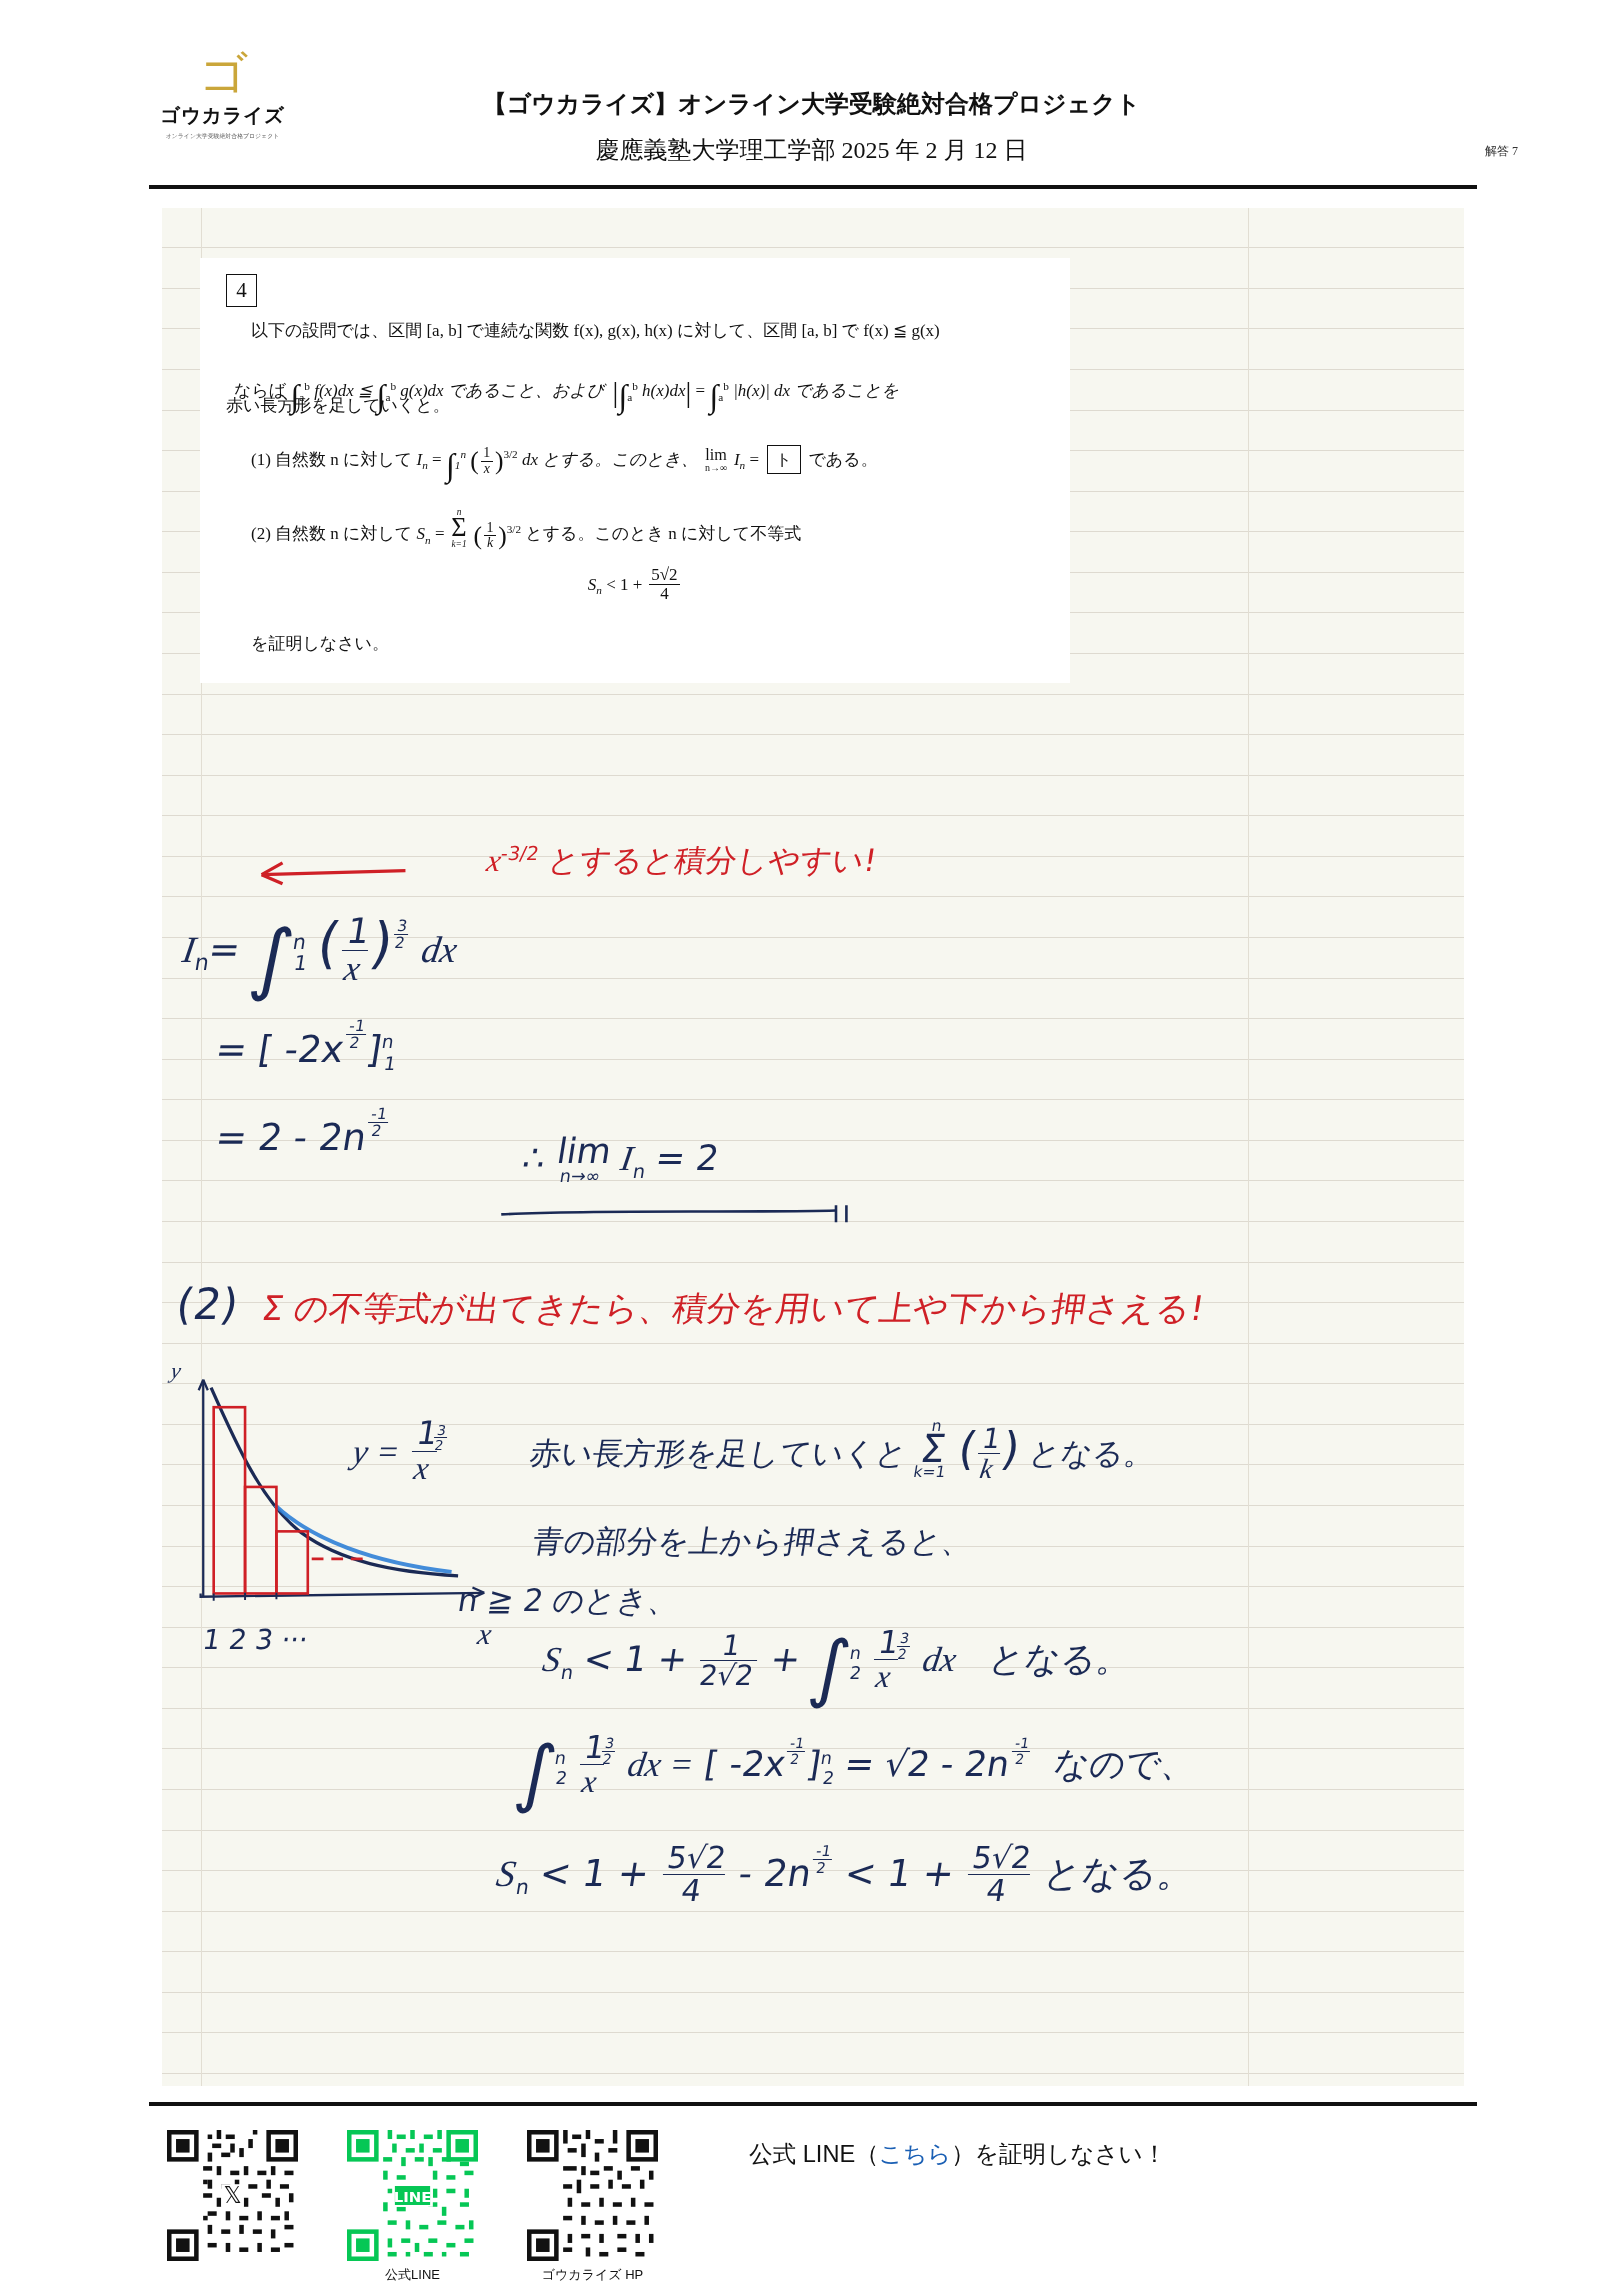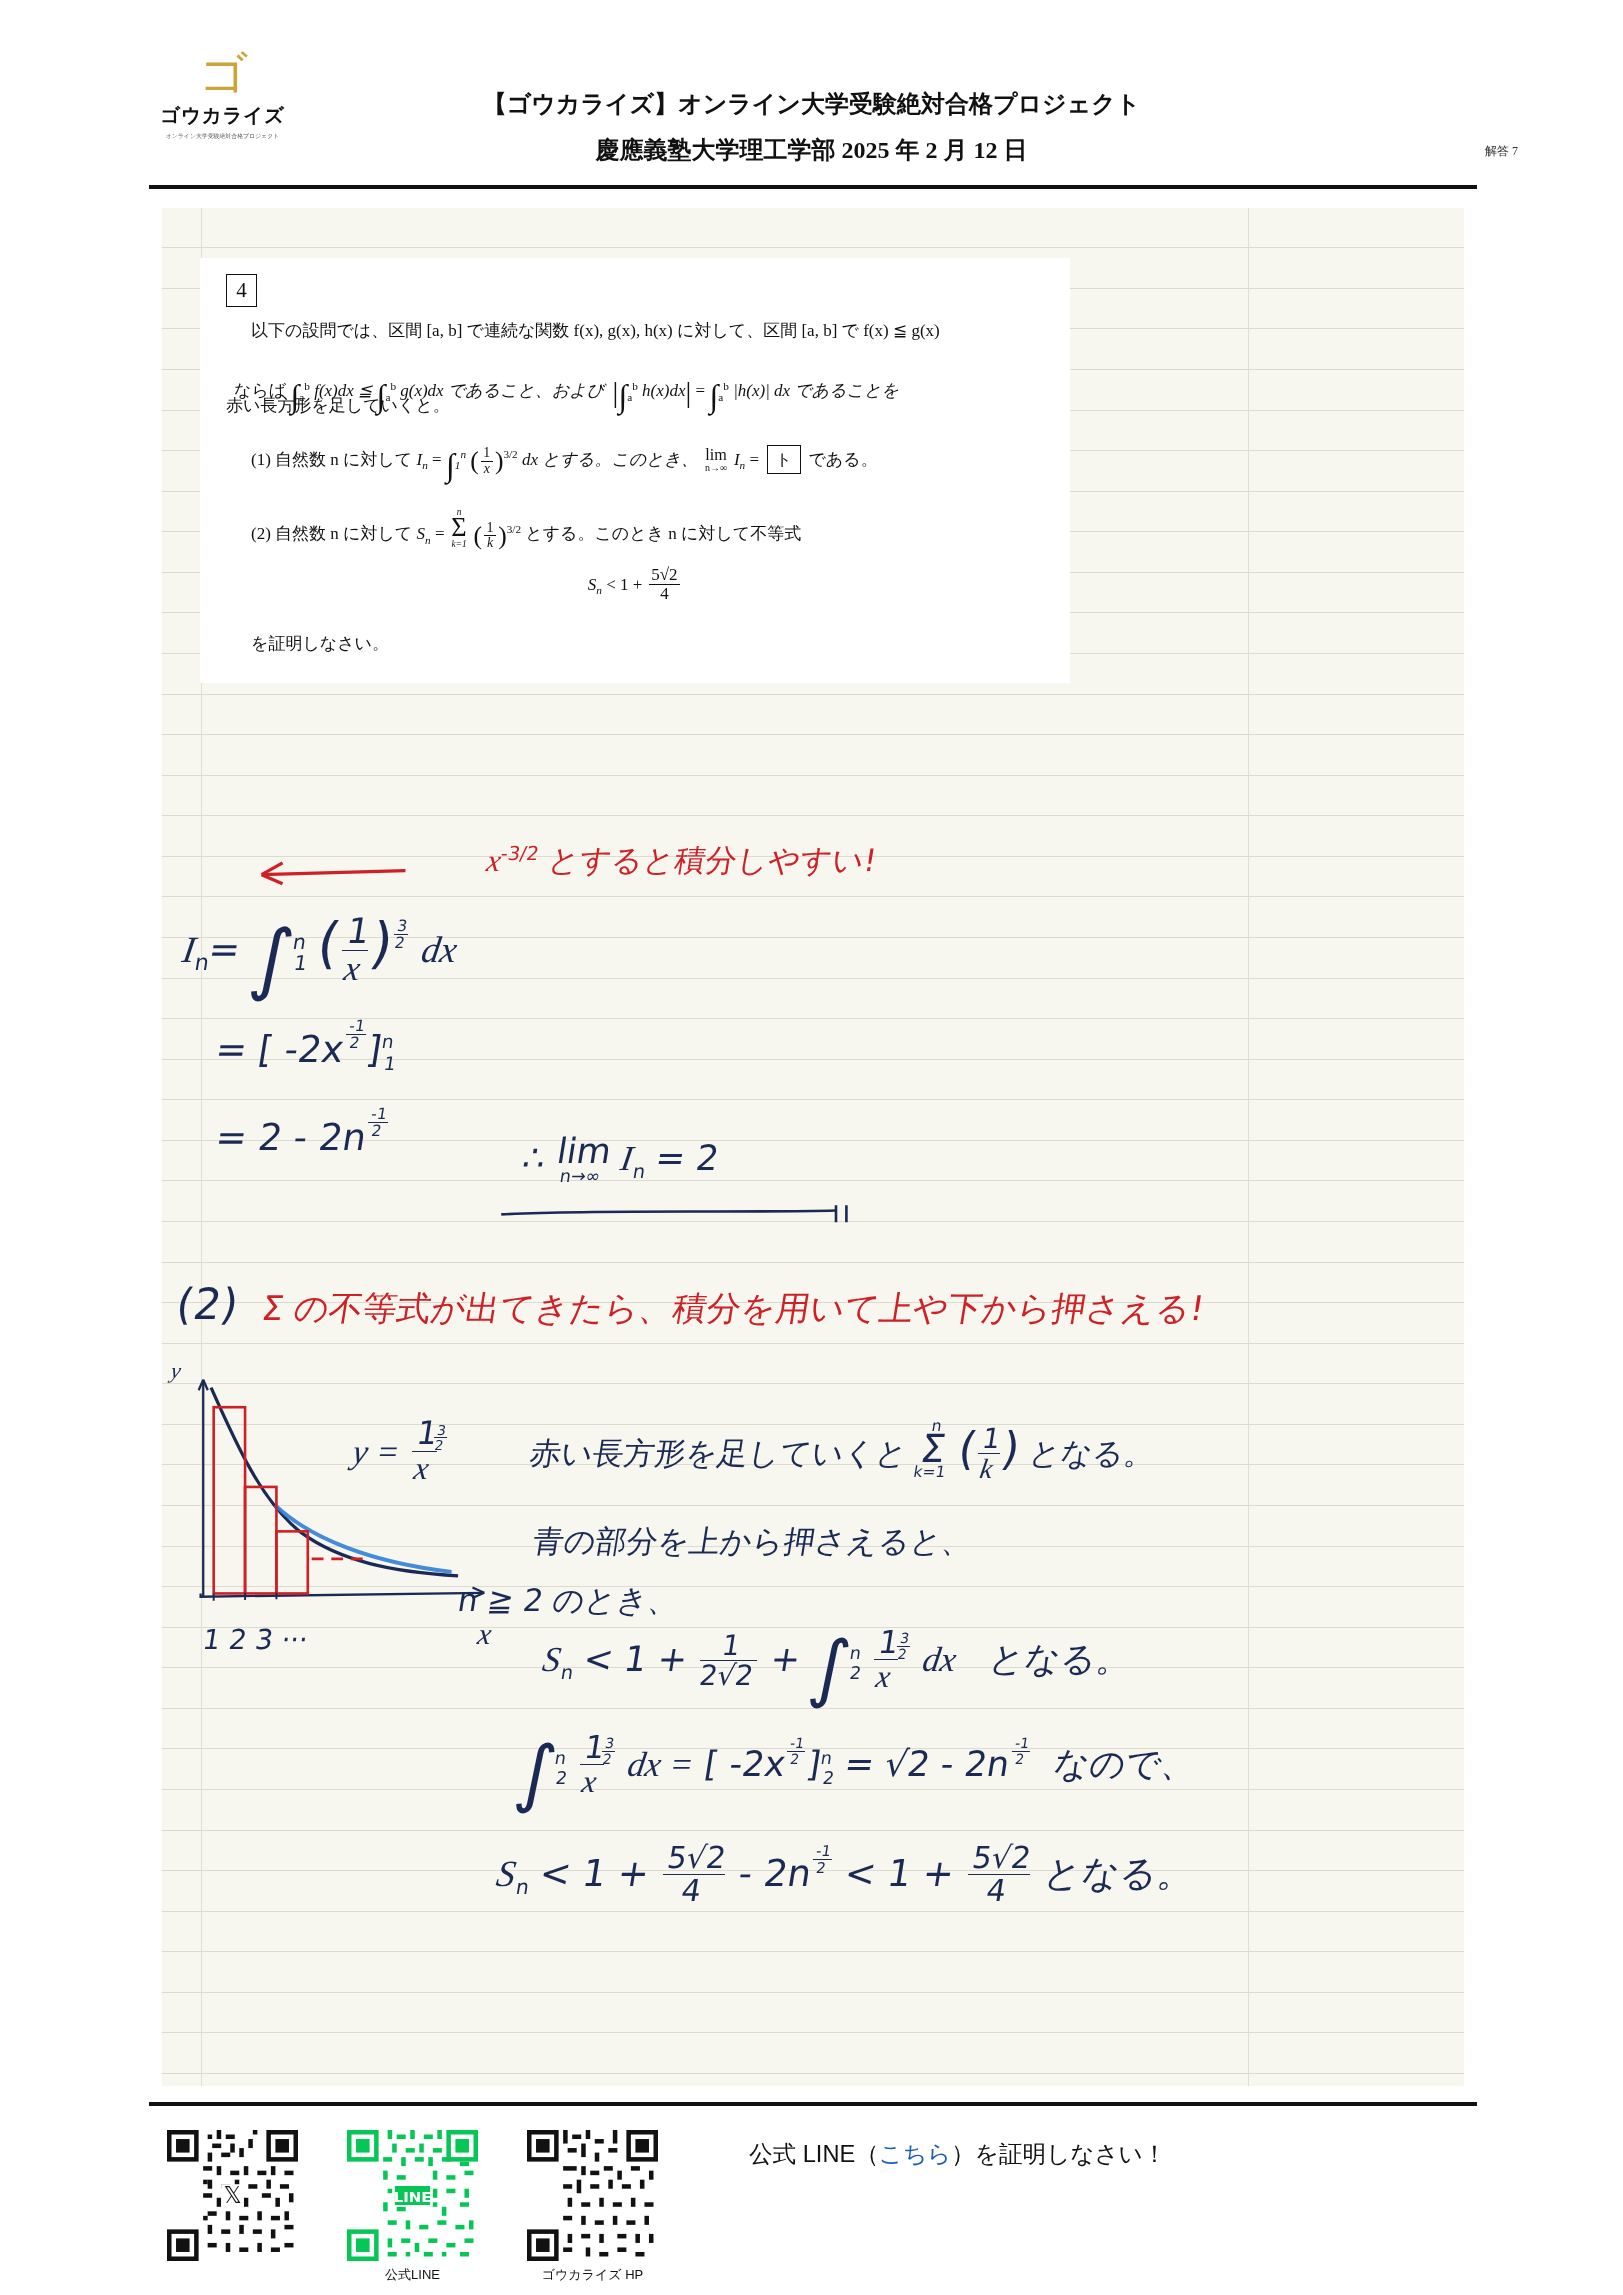--- a/index.html
+++ b/index.html
@@ -21,21 +21,21 @@
   .logo-mark{font-family:"Liberation Serif",serif;font-size:48px;color:#caa63a;line-height:1;letter-spacing:-2.6px;}
   .logo-text{font-family:"Liberation Sans",sans-serif;font-size:19.6px;font-weight:bold;color:#111;margin-top:3.9px;letter-spacing:0.7px;}
   .logo-sub{font-family:"Liberation Sans",sans-serif;font-size:5.9px;color:#555;margin-top:2.6px;letter-spacing:0px;}
 
   .header-title{
     position:absolute;left:0;top:88px;width:1623px;text-align:center;
     font-family:"Liberation Sans",sans-serif;font-size:24px;font-weight:bold;color:#111;
   }
   .header-sub{
     position:absolute;left:0;top:134px;width:1623px;text-align:center;
-    font-family:"Liberation Serif",serif;font-size:24px;font-weight:bold;color:#111;
+    font-family:"Liberation Serif",serif;font-size:24px;font-weight:normal;color:#111;
   }
   .header-page{
     position:absolute;right:105px;top:143px;
     font-family:"Liberation Serif",serif;font-size:12px;color:#333;
   }
   .header-rule{
     position:absolute;left:149px;top:185px;width:1328px;height:3.9px;background:#111;
   }
 
   

